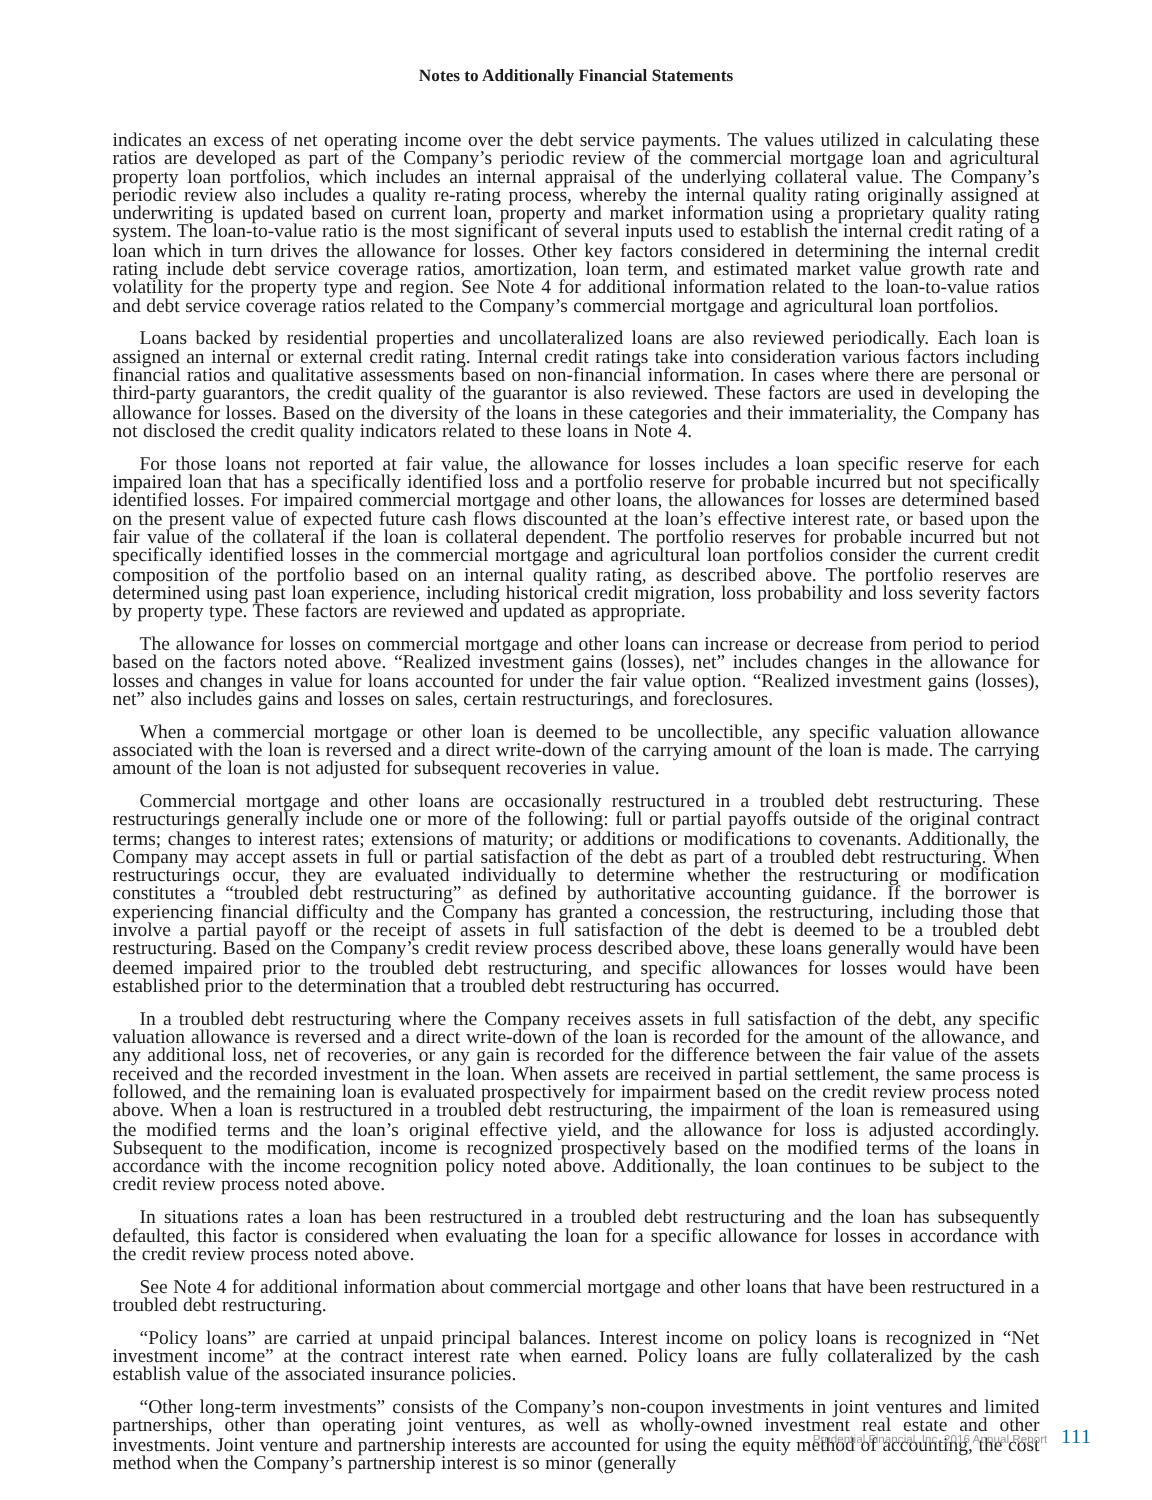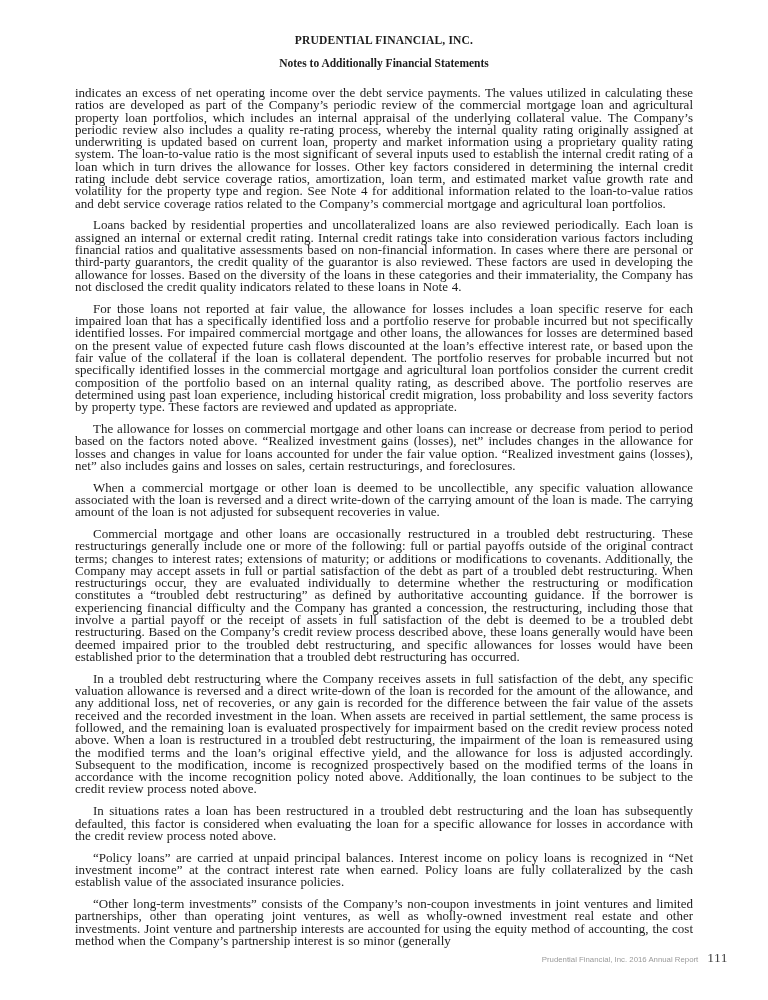--- a/index.html
+++ b/index.html
@@ -62,43 +62,43 @@
   }
   .footer-report-label {
     font-family: "Liberation Sans", sans-serif;
     font-size: 7.8px;
     color: #9a9a9a;
     text-align: center;
   }
   .footer-page-number {
     font-family: "Liberation Serif", serif;
     font-size: 13.5px;
-    color: #404040;
+    color: #0369a1;
     letter-spacing: 0.5px;
   }
 </style>
 </head>
 <body>
 
 <div class="page">
 
   <div class="doc-header">
-    <h1 class="company-title">PRUDENTIAL FINANCIAL, INC.</h1>
     <h2 class="doc-title">Notes to Additionally Financial Statements</h2>
   </div>
 
   <div class="doc-body">
     <p class="continued">indicates an excess of net operating income over the debt service payments. The values utilized in calculating these ratios are developed as part of the Company’s periodic review of the commercial mortgage loan and agricultural property loan portfolios, which includes an internal appraisal of the underlying collateral value. The Company’s periodic review also includes a quality re-rating process, whereby the internal quality rating originally assigned at underwriting is updated based on current loan, property and market information using a proprietary quality rating system. The loan-to-value ratio is the most significant of several inputs used to establish the internal credit rating of a loan which in turn drives the allowance for losses. Other key factors considered in determining the internal credit rating include debt service coverage ratios, amortization, loan term, and estimated market value growth rate and volatility for the property type and region. See Note 4 for additional information related to the loan-to-value ratios and debt service coverage ratios related to the Company’s commercial mortgage and agricultural loan portfolios.</p>
     <p>Loans backed by residential properties and uncollateralized loans are also reviewed periodically. Each loan is assigned an internal or external credit rating. Internal credit ratings take into consideration various factors including financial ratios and qualitative assessments based on non-financial information. In cases where there are personal or third-party guarantors, the credit quality of the guarantor is also reviewed. These factors are used in developing the allowance for losses. Based on the diversity of the loans in these categories and their immateriality, the Company has not disclosed the credit quality indicators related to these loans in Note 4.</p>
     <p>For those loans not reported at fair value, the allowance for losses includes a loan specific reserve for each impaired loan that has a specifically identified loss and a portfolio reserve for probable incurred but not specifically identified losses. For impaired commercial mortgage and other loans, the allowances for losses are determined based on the present value of expected future cash flows discounted at the loan’s effective interest rate, or based upon the fair value of the collateral if the loan is collateral dependent. The portfolio reserves for probable incurred but not specifically identified losses in the commercial mortgage and agricultural loan portfolios consider the current credit composition of the portfolio based on an internal quality rating, as described above. The portfolio reserves are determined using past loan experience, including historical credit migration, loss probability and loss severity factors by property type. These factors are reviewed and updated as appropriate.</p>
     <p>The allowance for losses on commercial mortgage and other loans can increase or decrease from period to period based on the factors noted above. “Realized investment gains (losses), net” includes changes in the allowance for losses and changes in value for loans accounted for under the fair value option. “Realized investment gains (losses), net” also includes gains and losses on sales, certain restructurings, and foreclosures.</p>
     <p>When a commercial mortgage or other loan is deemed to be uncollectible, any specific valuation allowance associated with the loan is reversed and a direct write-down of the carrying amount of the loan is made. The carrying amount of the loan is not adjusted for subsequent recoveries in value.</p>
     <p>Commercial mortgage and other loans are occasionally restructured in a troubled debt restructuring. These restructurings generally include one or more of the following: full or partial payoffs outside of the original contract terms; changes to interest rates; extensions of maturity; or additions or modifications to covenants. Additionally, the Company may accept assets in full or partial satisfaction of the debt as part of a troubled debt restructuring. When restructurings occur, they are evaluated individually to determine whether the restructuring or modification constitutes a “troubled debt restructuring” as defined by authoritative accounting guidance. If the borrower is experiencing financial difficulty and the Company has granted a concession, the restructuring, including those that involve a partial payoff or the receipt of assets in full satisfaction of the debt is deemed to be a troubled debt restructuring. Based on the Company’s credit review process described above, these loans generally would have been deemed impaired prior to the troubled debt restructuring, and specific allowances for losses would have been established prior to the determination that a troubled debt restructuring has occurred.</p>
     <p>In a troubled debt restructuring where the Company receives assets in full satisfaction of the debt, any specific valuation allowance is reversed and a direct write-down of the loan is recorded for the amount of the allowance, and any additional loss, net of recoveries, or any gain is recorded for the difference between the fair value of the assets received and the recorded investment in the loan. When assets are received in partial settlement, the same process is followed, and the remaining loan is evaluated prospectively for impairment based on the credit review process noted above. When a loan is restructured in a troubled debt restructuring, the impairment of the loan is remeasured using the modified terms and the loan’s original effective yield, and the allowance for loss is adjusted accordingly. Subsequent to the modification, income is recognized prospectively based on the modified terms of the loans in accordance with the income recognition policy noted above. Additionally, the loan continues to be subject to the credit review process noted above.</p>
     <p>In situations rates a loan has been restructured in a troubled debt restructuring and the loan has subsequently defaulted, this factor is considered when evaluating the loan for a specific allowance for losses in accordance with the credit review process noted above.</p>
+    <p>See Note 4 for additional information about commercial mortgage and other loans that have been restructured in a troubled debt restructuring.</p>
     <p>“Policy loans” are carried at unpaid principal balances. Interest income on policy loans is recognized in “Net investment income” at the contract interest rate when earned. Policy loans are fully collateralized by the cash establish value of the associated insurance policies.</p>
     <p>“Other long-term investments” consists of the Company’s non-coupon investments in joint ventures and limited partnerships, other than operating joint ventures, as well as wholly-owned investment real estate and other investments. Joint venture and partnership interests are accounted for using the equity method of accounting, the cost method when the Company’s partnership interest is so minor (generally</p>
   </div>
 
   <div class="doc-footer">
     <span class="footer-report-label">Prudential Financial, Inc. 2016 Annual Report</span>
     <span class="footer-page-number">111</span>
   </div>
 
 </div>

